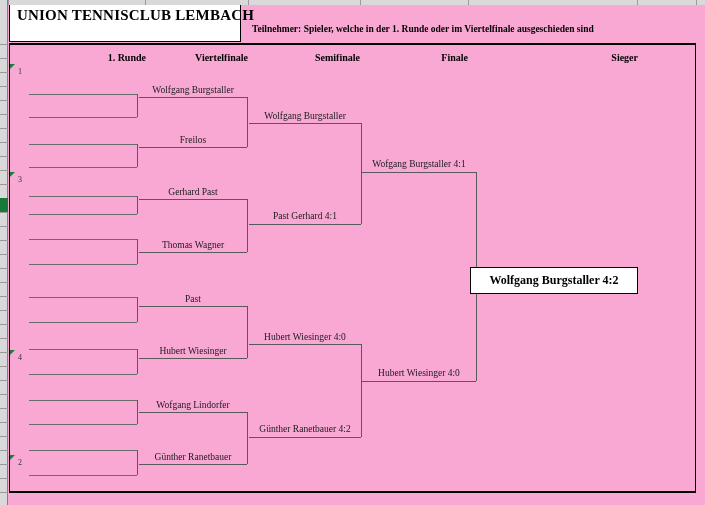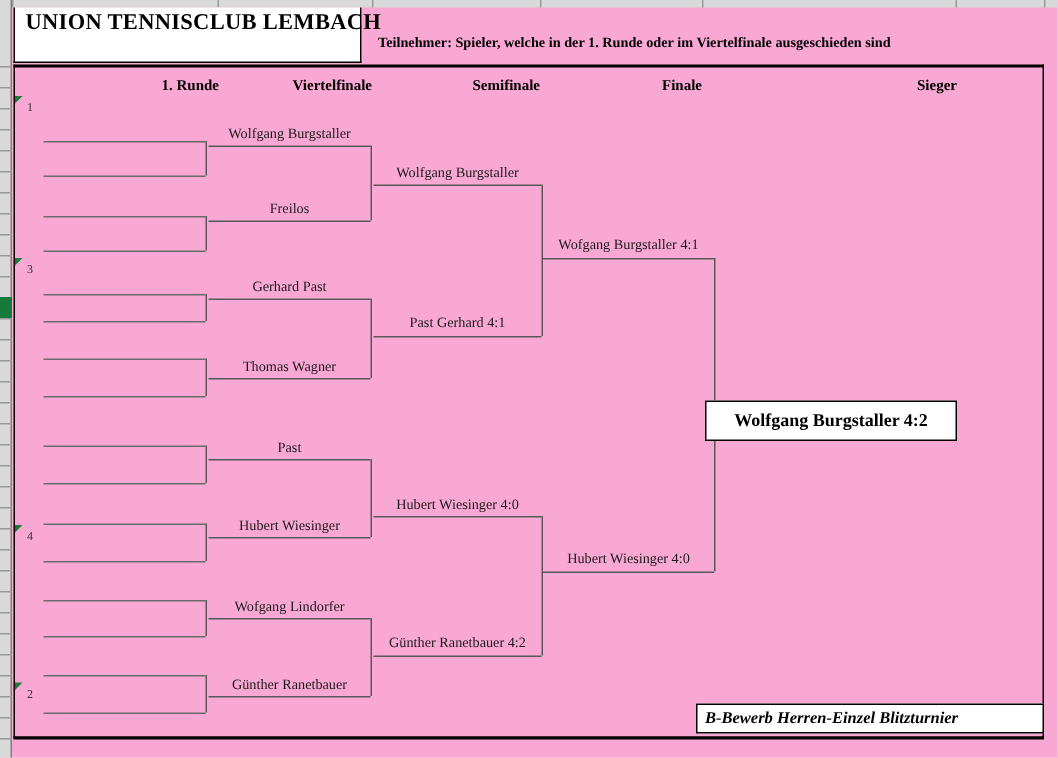--- a/index.html
+++ b/index.html
@@ -279,17 +279,14 @@
   <div class="hline" style="left:362px;top:172px;width:114px"></div>
 
   <div class="name" style="left:362px;top:368px;width:114px">Hubert Wiesinger 4:0</div>
   <div class="hline" style="left:362px;top:381px;width:114px"></div>
   <div class="vline" style="left:476px;top:172px;height:209px"></div>
 
   <div class="winner-box">
     <span>Wolfgang Burgstaller 4:2</span>
   </div>
 
-  <div class="footer-badge">
-    <span>B-Bewerb Herren-Einzel Blitzturnier</span>
-  </div>
 
 </div>
 
 </body></html>

